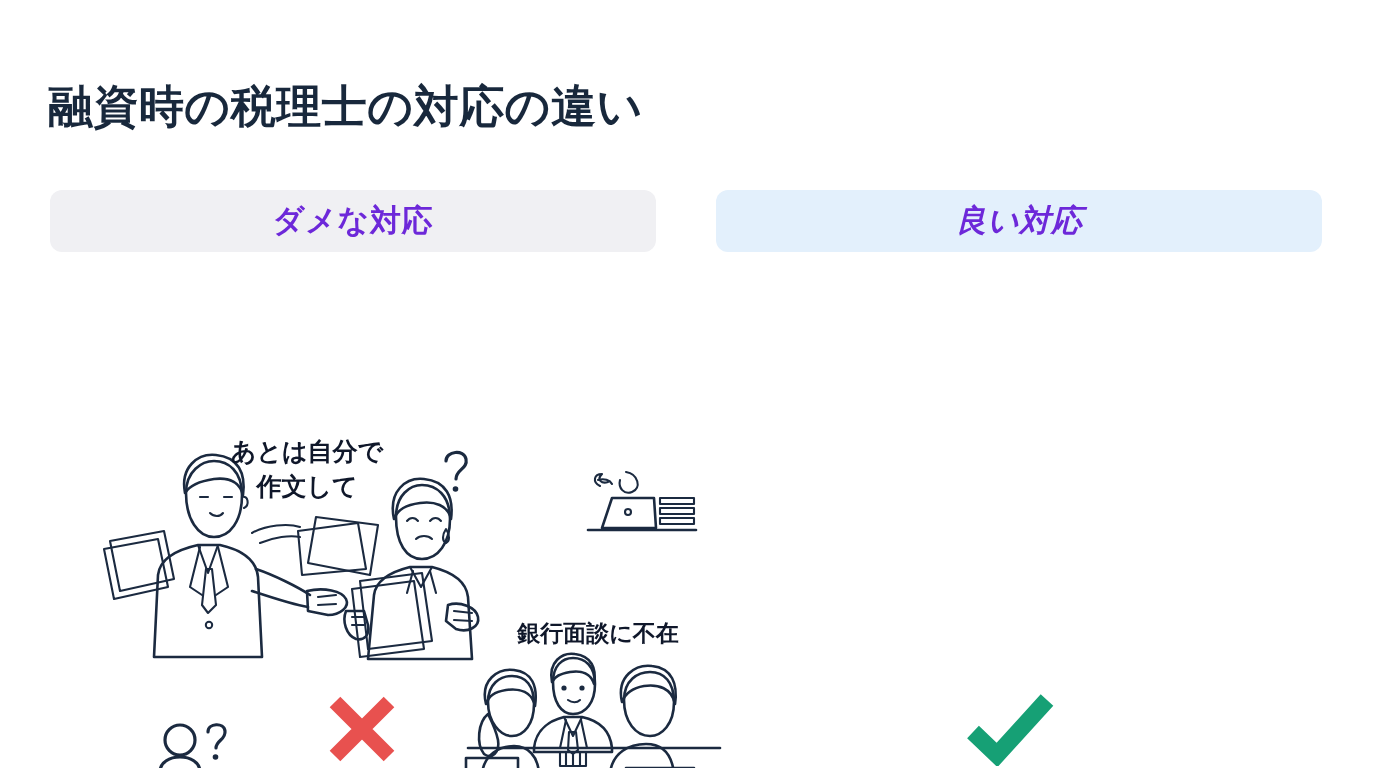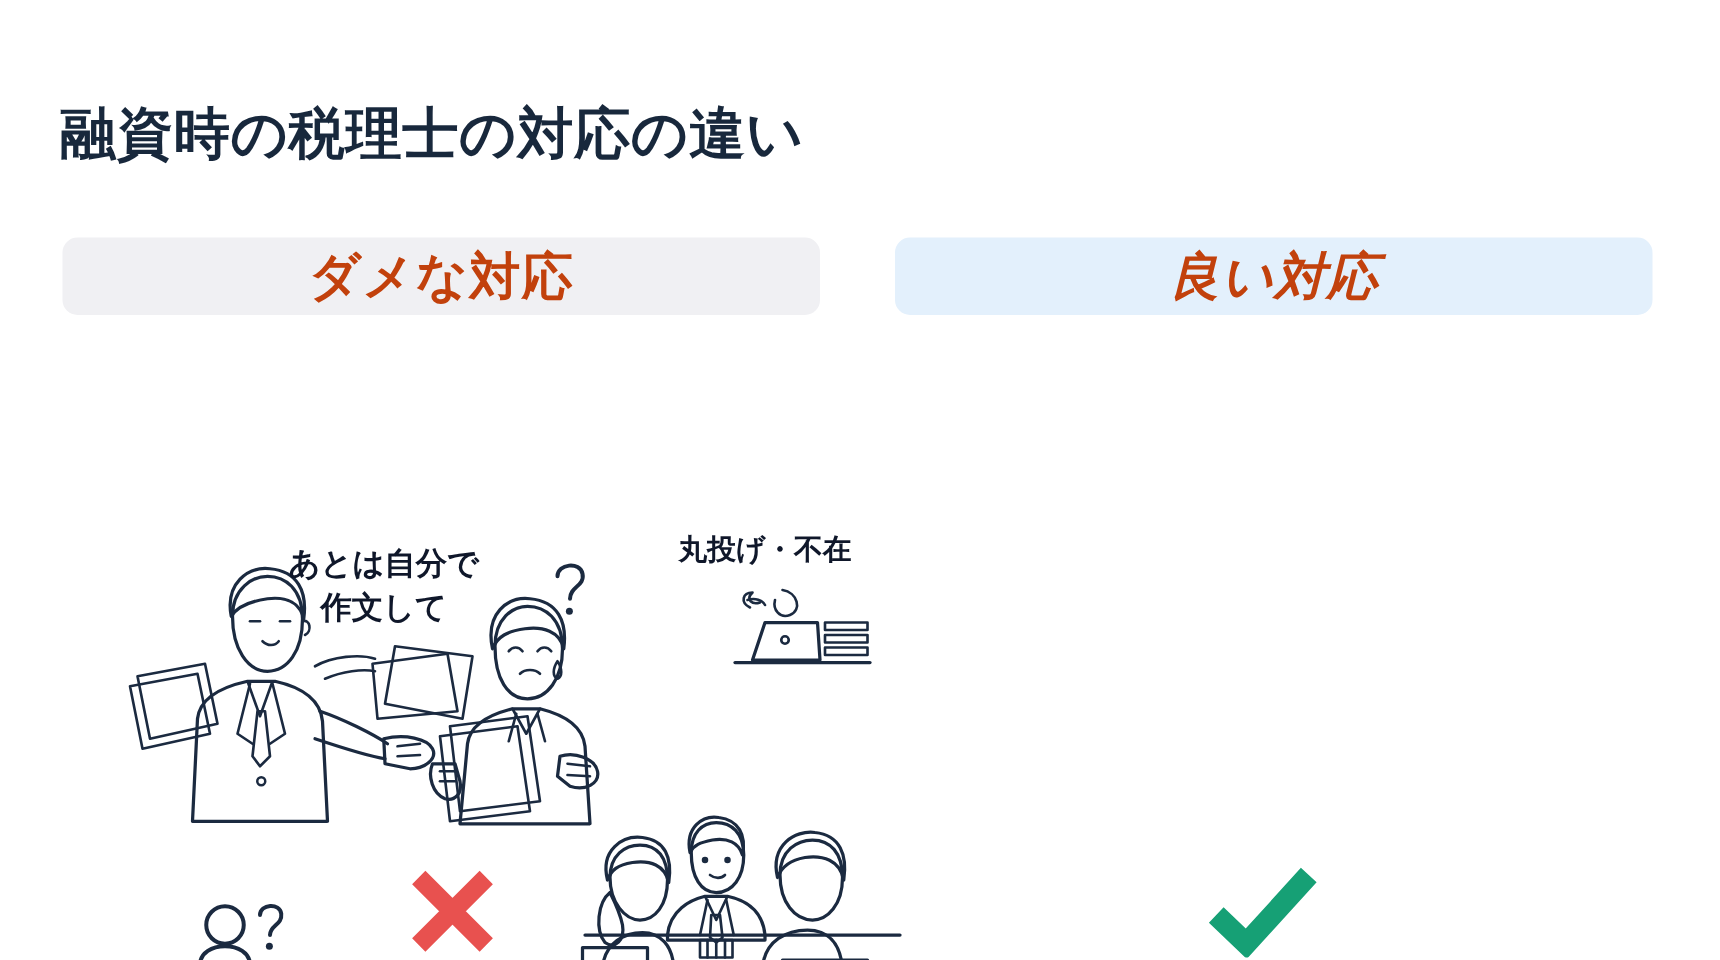--- a/index.html
+++ b/index.html
@@ -55,23 +55,23 @@
     height: 62px;
     border-radius: 12px;
     display: flex;
     align-items: center;
     justify-content: center;
     box-sizing: border-box;
   }
   .panel.left .panel-header  { background: #f0f0f3; }
   .panel.right .panel-header { background: #e3f0fc; }
   .panel-header-text {
-    font-size: 41px;
+    font-size: 31px;
     font-weight: 700;
-    color: #c2410c;
+    color: #6d28d9;
     letter-spacing: 0.02em;
   }
 
   
   .caption {
     position: absolute;
     font-weight: 700;
     color: #0f172a;
     line-height: 1.38;
     white-space: pre-line;
@@ -184,40 +184,40 @@
         <path class="ln-t" d="M352 175 L370 176"></path>
 
         <path class="icon-ln" d="M344 16 C344 6 362 4 364 14 C366 24 354 24 354 34"></path>
         <circle cx="353.5" cy="44" r="2.8" fill="#1b2a40"></circle>
       </svg>
     </div>
 
     <div class="caption cap-lg cap-l1">あとは自分で
 作文して</div>
 
-    <div class="caption cap-md cap-l2">丸投げ・不在</div>
 
     <div class="illus ill-laptop">
       <svg width="118" height="72" viewBox="0 0 118 72" aria-hidden="true">
 
         <path class="ln-t" d="M18 20 C10 16 12 8 20 8 C14 14 20 18 26 16"></path>
         <path class="ln-t" d="M16 14 C22 12 28 14 30 18"></path>
         <path class="ln-t" d="M44 6 C56 8 60 22 50 26 C42 29 36 22 38 14"></path>
 
         <path class="ln" d="M20 62 L30 32 L72 32 L74 62 Z" fill="#ffffff"></path>
         <circle cx="46" cy="46" r="3" fill="none" stroke="#1b2a40" stroke-width="2.1"></circle>
 
         <path class="ln-t" d="M78 32 L112 32 L112 38 L78 38 Z" fill="#ffffff"></path>
         <path class="ln-t" d="M78 42 L112 42 L112 48 L78 48 Z" fill="#ffffff"></path>
         <path class="ln-t" d="M78 52 L112 52 L112 58 L78 58 Z" fill="#ffffff"></path>
 
         <path class="ln" d="M6 64 L114 64"></path>
       </svg>
     </div>
 
+    <div class="caption cap-md cap-l3">銀行面談に不在</div>
 
     <div class="illus ill-meeting">
       <svg width="276" height="216" viewBox="0 0 276 216" aria-hidden="true">
 
         <path class="ln" d="M20 100 L272 100"></path>
 
         <path class="ln" d="M86 100 C88 80 104 72 116 69 L134 69 C148 72 162 80 164 100 L164 104 L86 104 Z" fill="#6f8cc0"></path>
         <path class="ln-t" d="M116 69 L125 88 L134 69" fill="#ffffff"></path>
         <path class="ln-t" d="M118 72 L112 100"></path>
         <path class="ln-t" d="M133 72 L139 100"></path>

